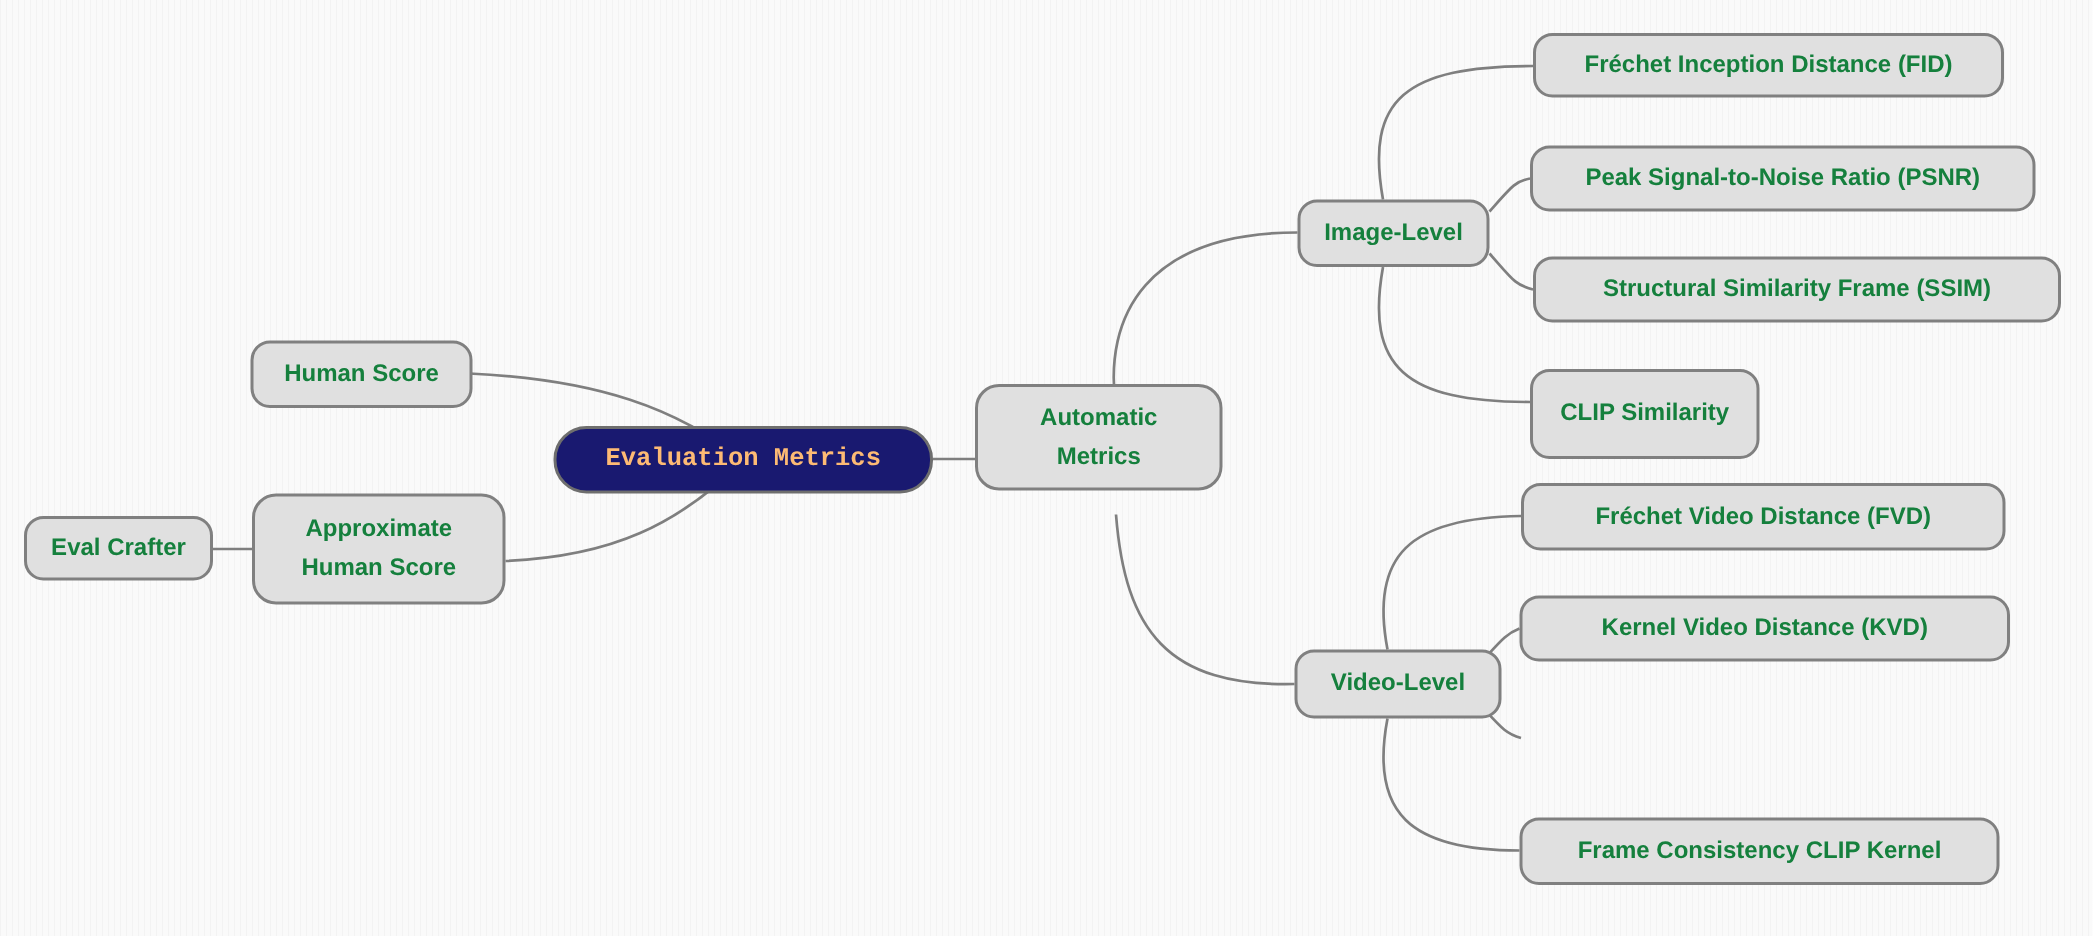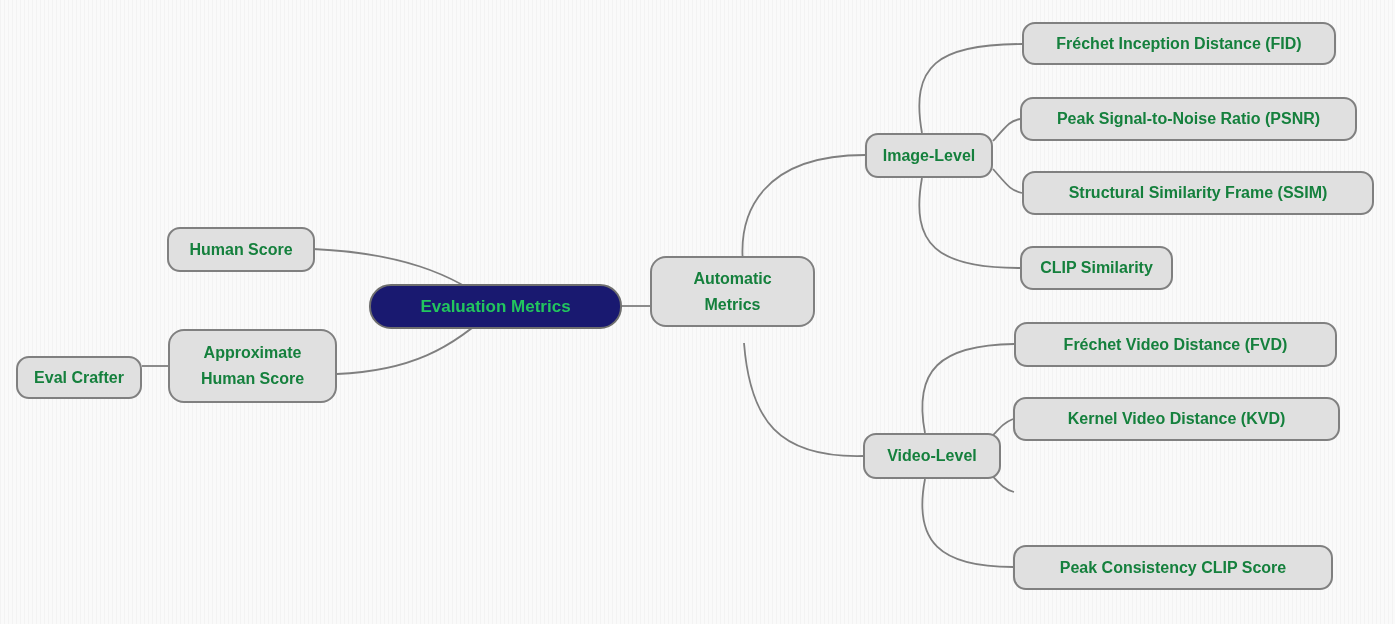--- a/index.html
+++ b/index.html
@@ -37,38 +37,39 @@
     flex-direction: column;
     align-items: center;
     justify-content: center;
     text-align: center;
     padding: 2px 8px;
     white-space: nowrap;
   }
   .node.root {
     background: #191970;
     border-color: #6e6e6e;
-    color: #22c55e;
+    color: #fdba74;
     border-radius: 22px;
     font-size: 17px;
+    font-family: Liberation Mono, monospace;
   }
   .node.big { border-radius: 16px; }
 
   
   #n-root  { left: 369px;  top: 284px; width: 253px; height: 45px; }
   #n-human { left: 167px;  top: 227px; width: 148px; height: 45px; }
   #n-approx{ left: 168px;  top: 329px; width: 169px; height: 74px; }
-  #n-eval  { left: 16px;   top: 344px; width: 126px; height: 43px; margin-top: 12px; }
+  #n-eval  { left: 16px;   top: 344px; width: 126px; height: 43px; }
   #n-auto  { left: 650px;  top: 256px; width: 165px; height: 71px; }
   #n-image { left: 865px;  top: 133px; width: 128px; height: 45px; justify-content: center; }
   #n-video { left: 863px;  top: 433px; width: 138px; height: 46px; }
   #n-fid   { left: 1022px; top: 22px;  width: 314px; height: 43px; }
   #n-psnr  { left: 1020px; top: 97px;  width: 337px; height: 44px; }
   #n-ssim  { left: 1022px; top: 171px; width: 352px; height: 44px; }
-  #n-clip  { left: 1020px; top: 246px; width: 153px; height: 44px; }
+  #n-clip  { left: 1020px; top: 246px; width: 153px; height: 60px; }
   #n-fvd   { left: 1014px; top: 322px; width: 323px; height: 45px; }
   #n-kvd   { left: 1013px; top: 397px; width: 327px; height: 44px; }
   #n-vis   { left: 1014px; top: 470px; width: 320px; height: 45px; }
   #n-fccs  { left: 1013px; top: 545px; width: 320px; height: 45px; }
 </style>
 </head>
 <body>
 
 <div class="canvas">
 
@@ -138,16 +139,16 @@
   <div class="node" id="n-fvd">
     <span>Fréchet Video Distance (FVD)</span>
   </div>
 
   <div class="node" id="n-kvd">
     <span>Kernel Video Distance (KVD)</span>
   </div>
 
 
   <div class="node" id="n-fccs">
-    <span>Peak Consistency CLIP Score</span>
+    <span>Frame Consistency CLIP Kernel</span>
   </div>
 
 </div>
 
 </body></html>

